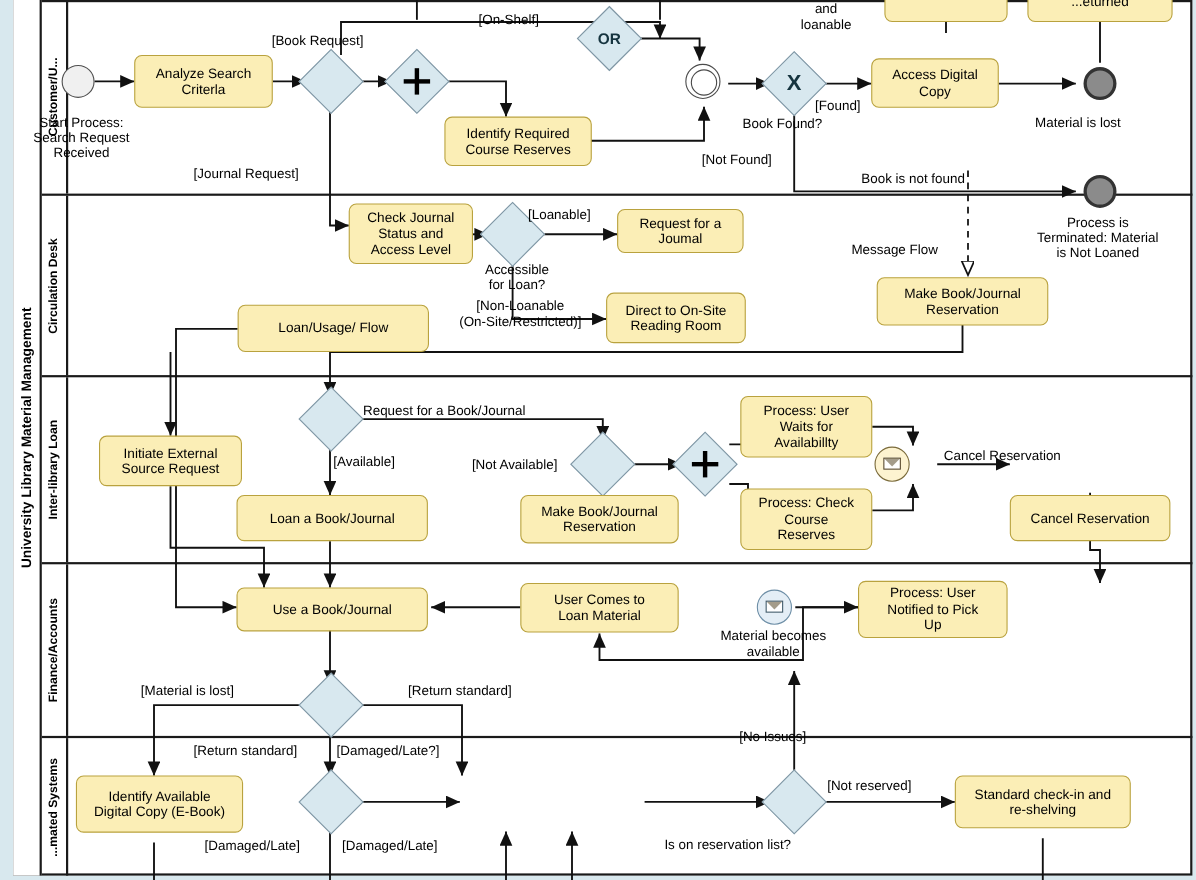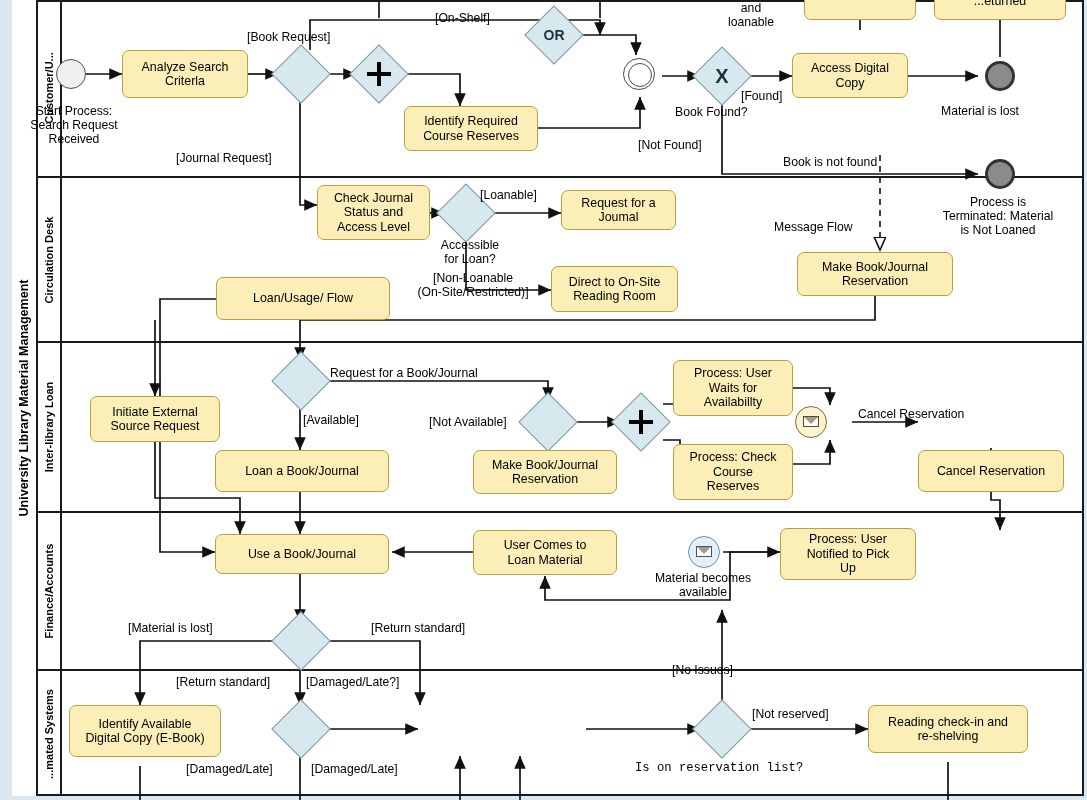--- a/index.html
+++ b/index.html
@@ -391,21 +391,21 @@
 
   <div class="task" style="left:215px;top:534px;width:174px;height:40px;">Use a Book/Journal</div>
   <div class="task" style="left:473px;top:530px;width:144px;height:45px;">User Comes to
 Loan Material</div>
   <div class="task" style="left:780px;top:528px;width:136px;height:52px;">Process: User
 Notified to Pick
 Up</div>
 
   <div class="task" style="left:69px;top:705px;width:152px;height:52px;">Identify Available
 Digital Copy (E-Book)</div>
-  <div class="task" style="left:868px;top:705px;width:160px;height:48px;">Reading check-in and
+  <div class="task" style="left:868px;top:705px;width:160px;height:48px;">Standard check-in and
 re-shelving</div>
 
   <div class="lbl" style="left:247px;top:30px;">[Book Request]</div>
   <div class="lbl" style="left:435px;top:11px;">[On-Shelf]</div>
   <div class="lbl" style="left:716px;top:1px;width:70px;">and
 loanable</div>
   <div class="lbl" style="left:18px;top:104px;width:112px;">Start Process:
 Search Request
 Received</div>
   <div class="lbl" style="left:741px;top:89px;">[Found]</div>
@@ -430,15 +430,15 @@
   <div class="lbl" style="left:643px;top:571px;width:120px;">Material becomes
 available</div>
   <div class="lbl" style="left:128px;top:621px;">[Material is lost]</div>
   <div class="lbl" style="left:371px;top:621px;">[Return standard]</div>
   <div class="lbl" style="left:672px;top:663px;">[No Issues]</div>
   <div class="lbl" style="left:176px;top:675px;">[Return standard]</div>
   <div class="lbl" style="left:306px;top:675px;">[Damaged/Late?]</div>
   <div class="lbl" style="left:752px;top:707px;">[Not reserved]</div>
   <div class="lbl" style="left:186px;top:762px;">[Damaged/Late]</div>
   <div class="lbl" style="left:311px;top:762px;">[Damaged/Late]</div>
-  <div class="lbl" style="left:635px;top:761px;font-family:Liberation Mono, monospace;">Is on reservation list?</div>
+  <div class="lbl" style="left:604px;top:761px;">Is on reservation list?</div>
 
 </div>
 
 </body></html>

